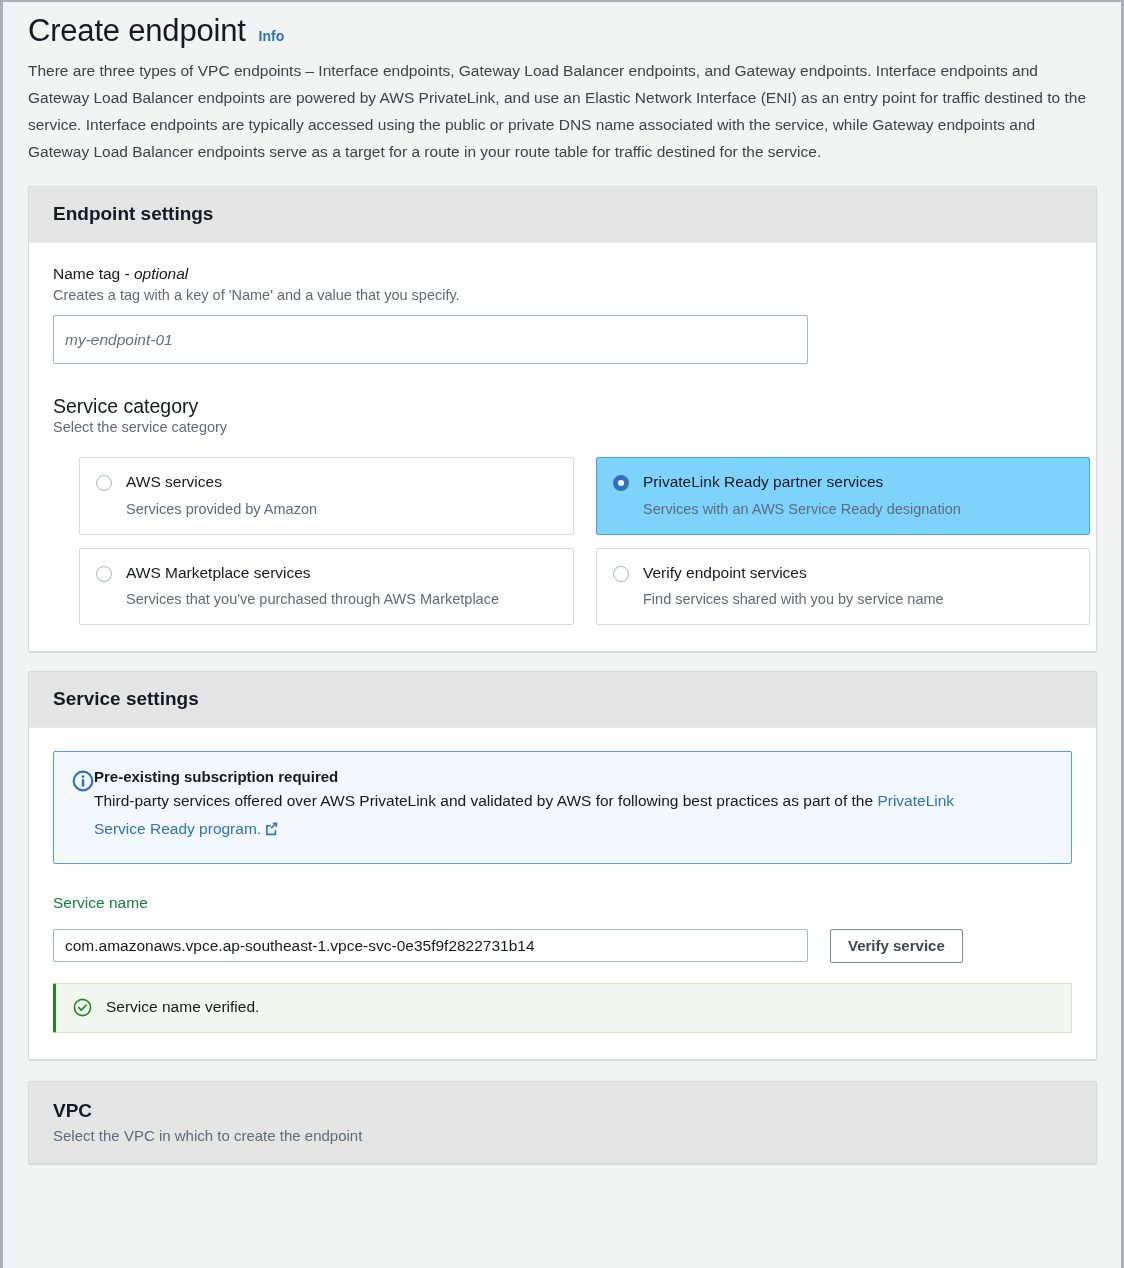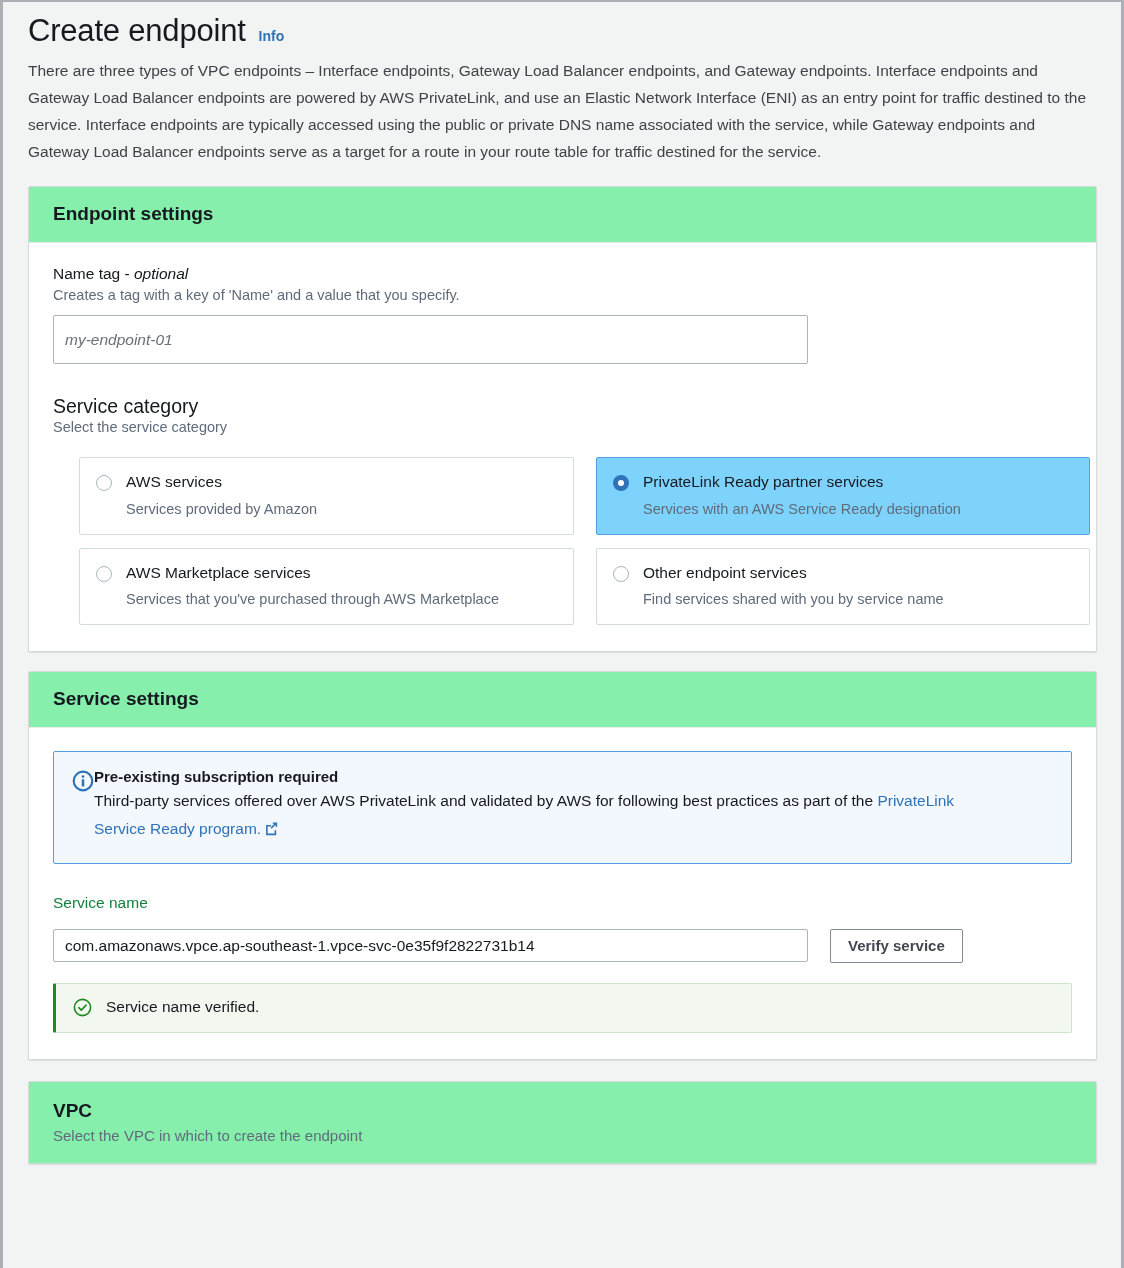--- a/index.html
+++ b/index.html
@@ -59,21 +59,21 @@
 
   
   .card {
     background: #ffffff;
     border: 1px solid #d5dbdb;
     border-radius: 2px;
     box-shadow: 0 1px 1px rgba(0,0,0,0.10);
     margin-top: 19px;
   }
   .card-header {
-    background: #86efac;
+    background: #e5e5e5;
     border-bottom: 1px solid #e9ebed;
     padding: 15px 24px 16px 24px;
   }
   .card-header.no-border { border-bottom: none; }
   .card-title {
     font-size: 19px;
     font-weight: bold;
     color: #16191f;
     line-height: 1.25;
   }
@@ -327,21 +327,21 @@
           <div class="radio"></div>
           <div class="tile-text">
             <div class="tile-label">AWS Marketplace services</div>
             <div class="tile-desc">Services that you've purchased through AWS Marketplace</div>
           </div>
         </div>
 
         <div class="tile">
           <div class="radio"></div>
           <div class="tile-text">
-            <div class="tile-label">Other endpoint services</div>
+            <div class="tile-label">Verify endpoint services</div>
             <div class="tile-desc">Find services shared with you by service name</div>
           </div>
         </div>
 
       </div>
     </div>
   </div>
 
   <div class="card">
     <div class="card-header">

